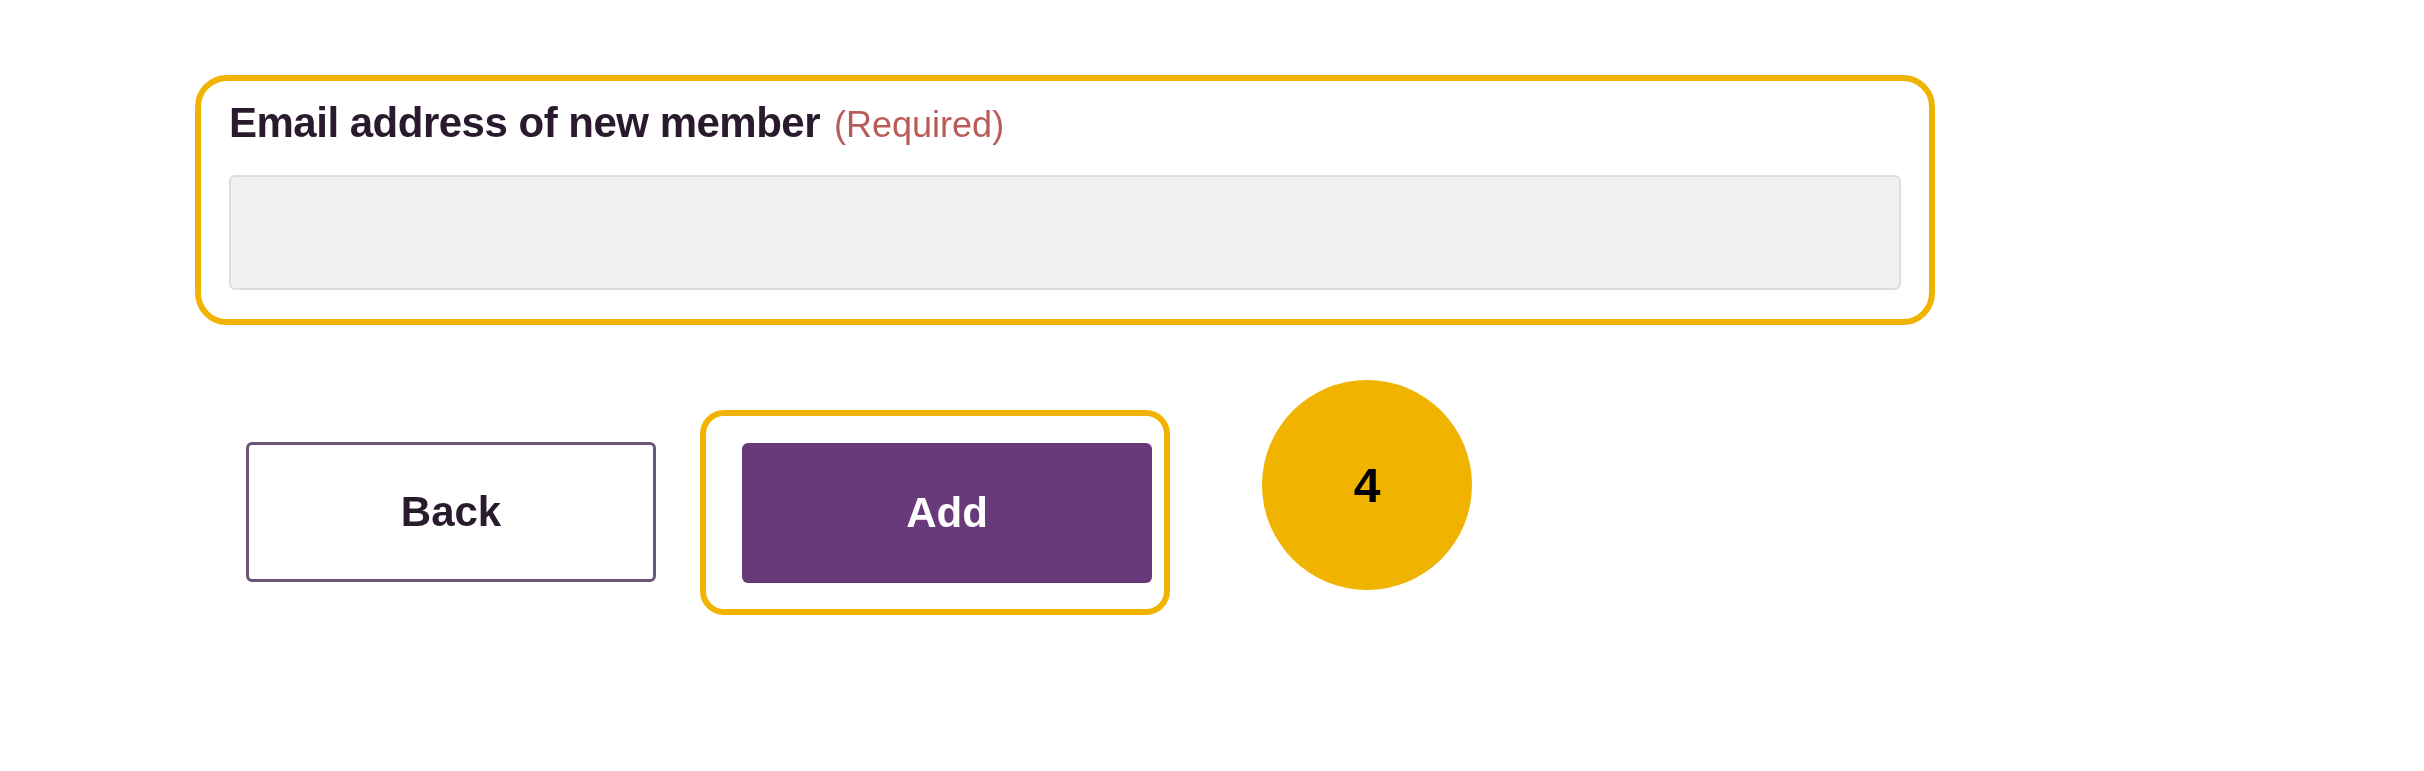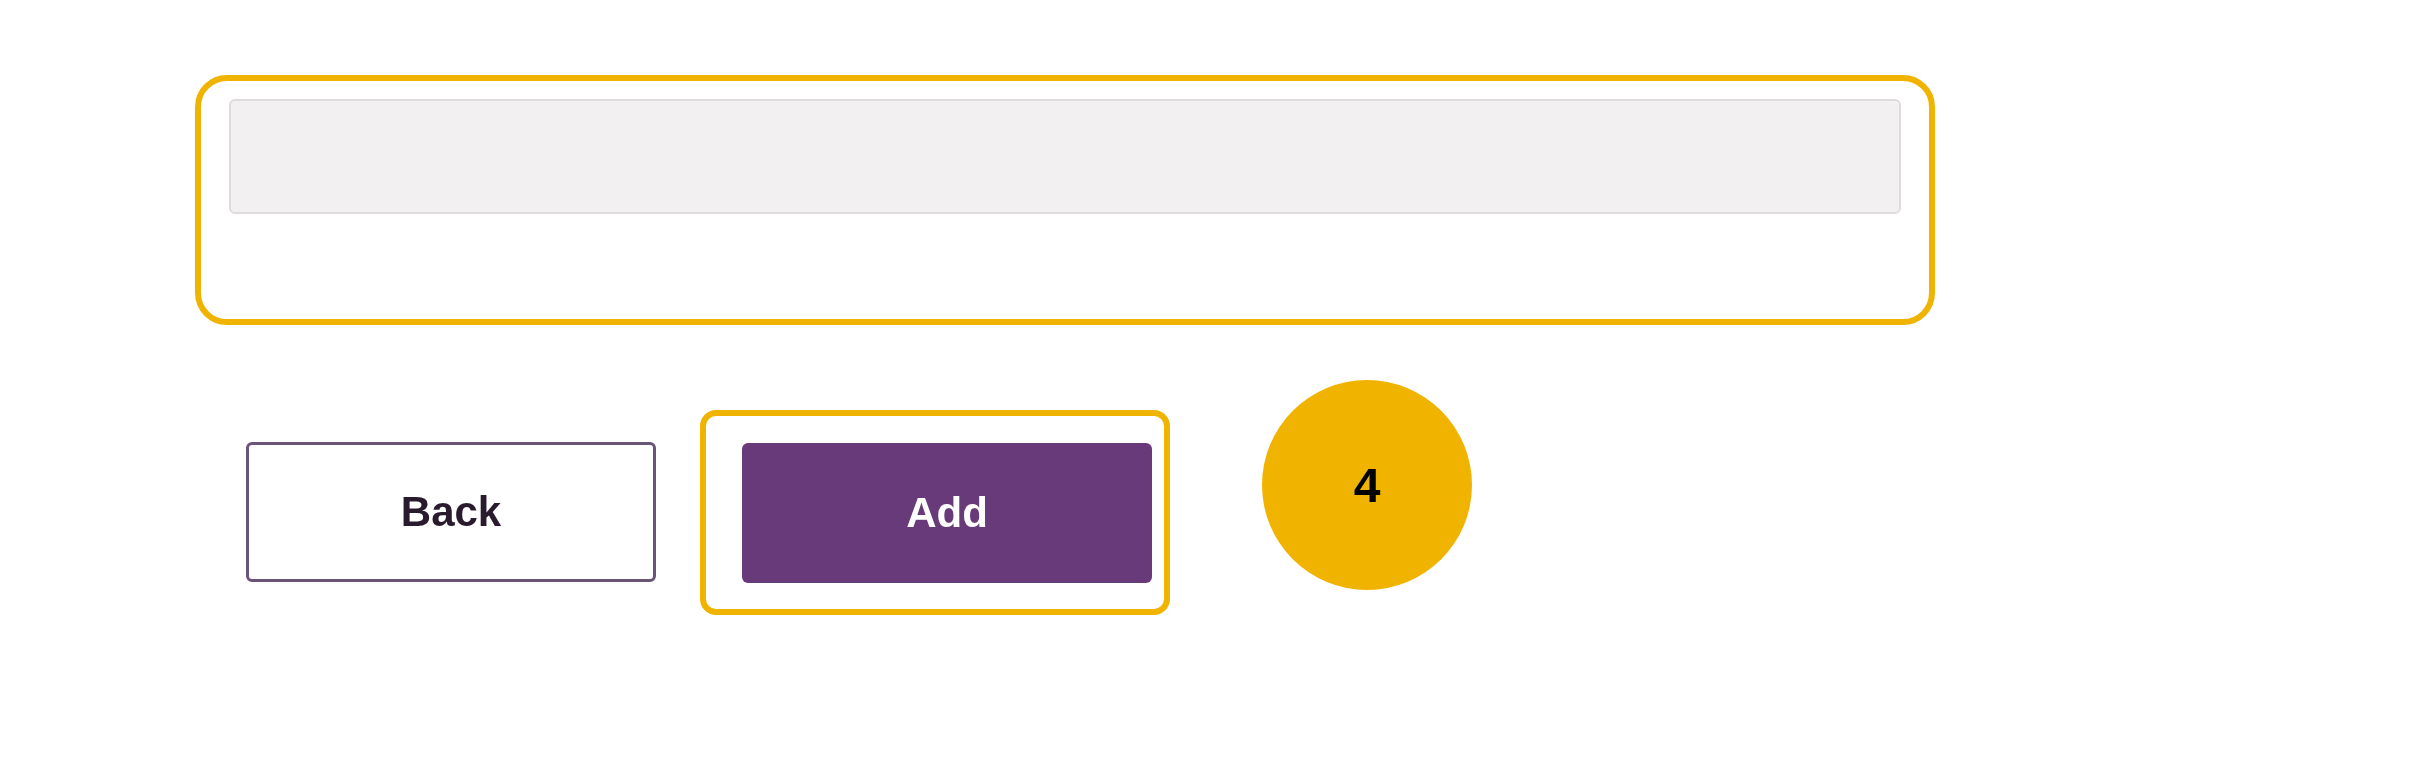--- a/index.html
+++ b/index.html
@@ -78,21 +78,21 @@
       color: #2a1a2e;
     }
 
     .add-wrap {
       position: absolute;
       left: 700px;
       top: 410px;
       width: 470px;
       height: 205px;
       border: 6px solid #f0b400;
-      border-radius: 16px;
+      border-radius: 24px;
       background: #fff;
       display: flex;
       align-items: center;
       justify-content: center;
     }
 
     .add-btn {
       width: 410px;
       height: 140px;
       background: #693a7a;
@@ -113,20 +113,24 @@
       justify-content: center;
       font-size: 48px;
       font-weight: 800;
       color: #000;
     }
   </style>
 </head>
 <body>
 
 <div class="highlight-box email-block">
+  <div class="label-row">
+    <span class="field-label">Email address of new member</span>
+    <span class="required-tag">(Required)</span>
+  </div>
   <input type="text" class="email-input" value="" style="">
 </div>
 
 <button class="btn back-btn">
   <span>Back</span>
 </button>
 
 <div class="add-wrap">
   <button class="btn add-btn">
     <span>Add</span>

